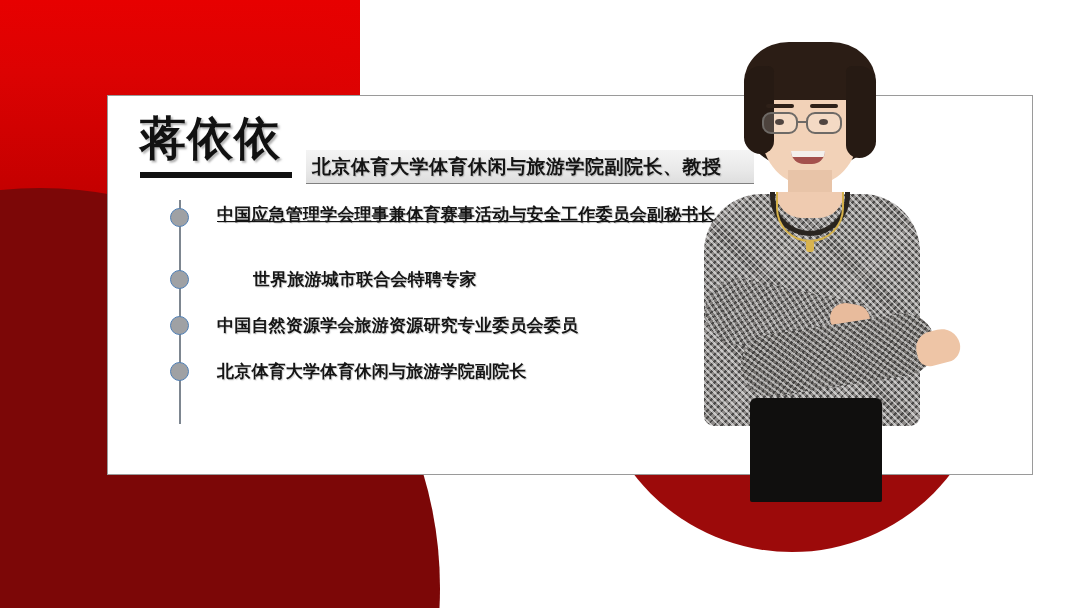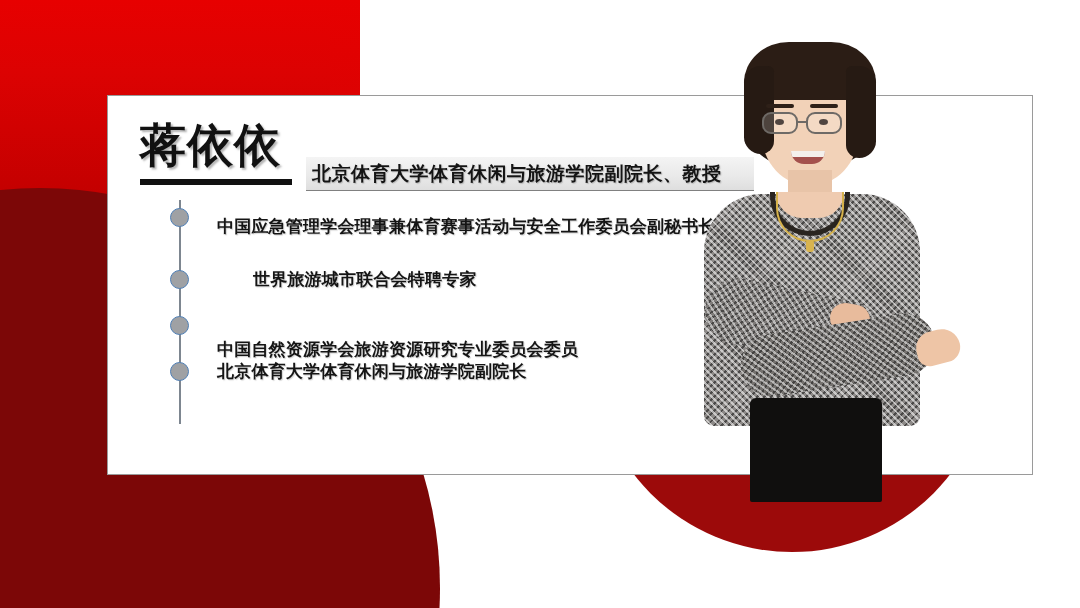--- a/index.html
+++ b/index.html
@@ -58,21 +58,21 @@
     left:107px; top:95px;
     width:926px; height:380px;
     background:#ffffff;
     border:1px solid #9a9a9a;
   }
 
   
   .header{
     position:absolute;
     left:20px; top:14px;
-    width:630px; height:84px;margin-top:7px;
+    width:630px; height:84px;
   }
   .name{
     position:absolute;
     left:12px; top:0px;
     font-size:46px;
     font-weight:bold;
     letter-spacing:1px;
     color:#111111;
     text-shadow:2px 2px 2px rgba(120,120,120,.55);
     font-family:"DejaVu Serif","Liberation Serif",serif;
@@ -320,31 +320,31 @@
       <div class="subtitle-wrap">
         <div class="subtitle">北京体育大学体育休闲与旅游学院副院长、教授</div>
       </div>
     </div>
 
     <div class="timeline">
       <div class="timeline-rail"></div>
 
       <div class="t-item" style="top:0px;">
         <div class="t-dot" style="top:8px;"></div>
-        <div class="t-text" style="top:16px;">中国应急管理学会理事兼体育赛事活动与安全工作委员会副秘书长</div>
+        <div class="t-text" style="top:4px;text-decoration:underline;">中国应急管理学会理事兼体育赛事活动与安全工作委员会副秘书长</div>
       </div>
 
       <div class="t-item" style="top:70px;">
         <div class="t-dot" style="top:0px;"></div>
         <div class="t-text" style="top:-1px;margin-left:36px;">世界旅游城市联合会特聘专家</div>
       </div>
 
       <div class="t-item" style="top:116px;">
         <div class="t-dot" style="top:0px;"></div>
-        <div class="t-text" style="top:-1px;margin-top:24px;">中国自然资源学会旅游资源研究专业委员会委员</div>
+        <div class="t-text" style="top:-1px;">中国自然资源学会旅游资源研究专业委员会委员</div>
       </div>
 
       <div class="t-item" style="top:162px;">
         <div class="t-dot" style="top:0px;"></div>
         <div class="t-text" style="top:-1px;">北京体育大学体育休闲与旅游学院副院长</div>
       </div>
     </div>
   </div>
 
   <div class="portrait">

